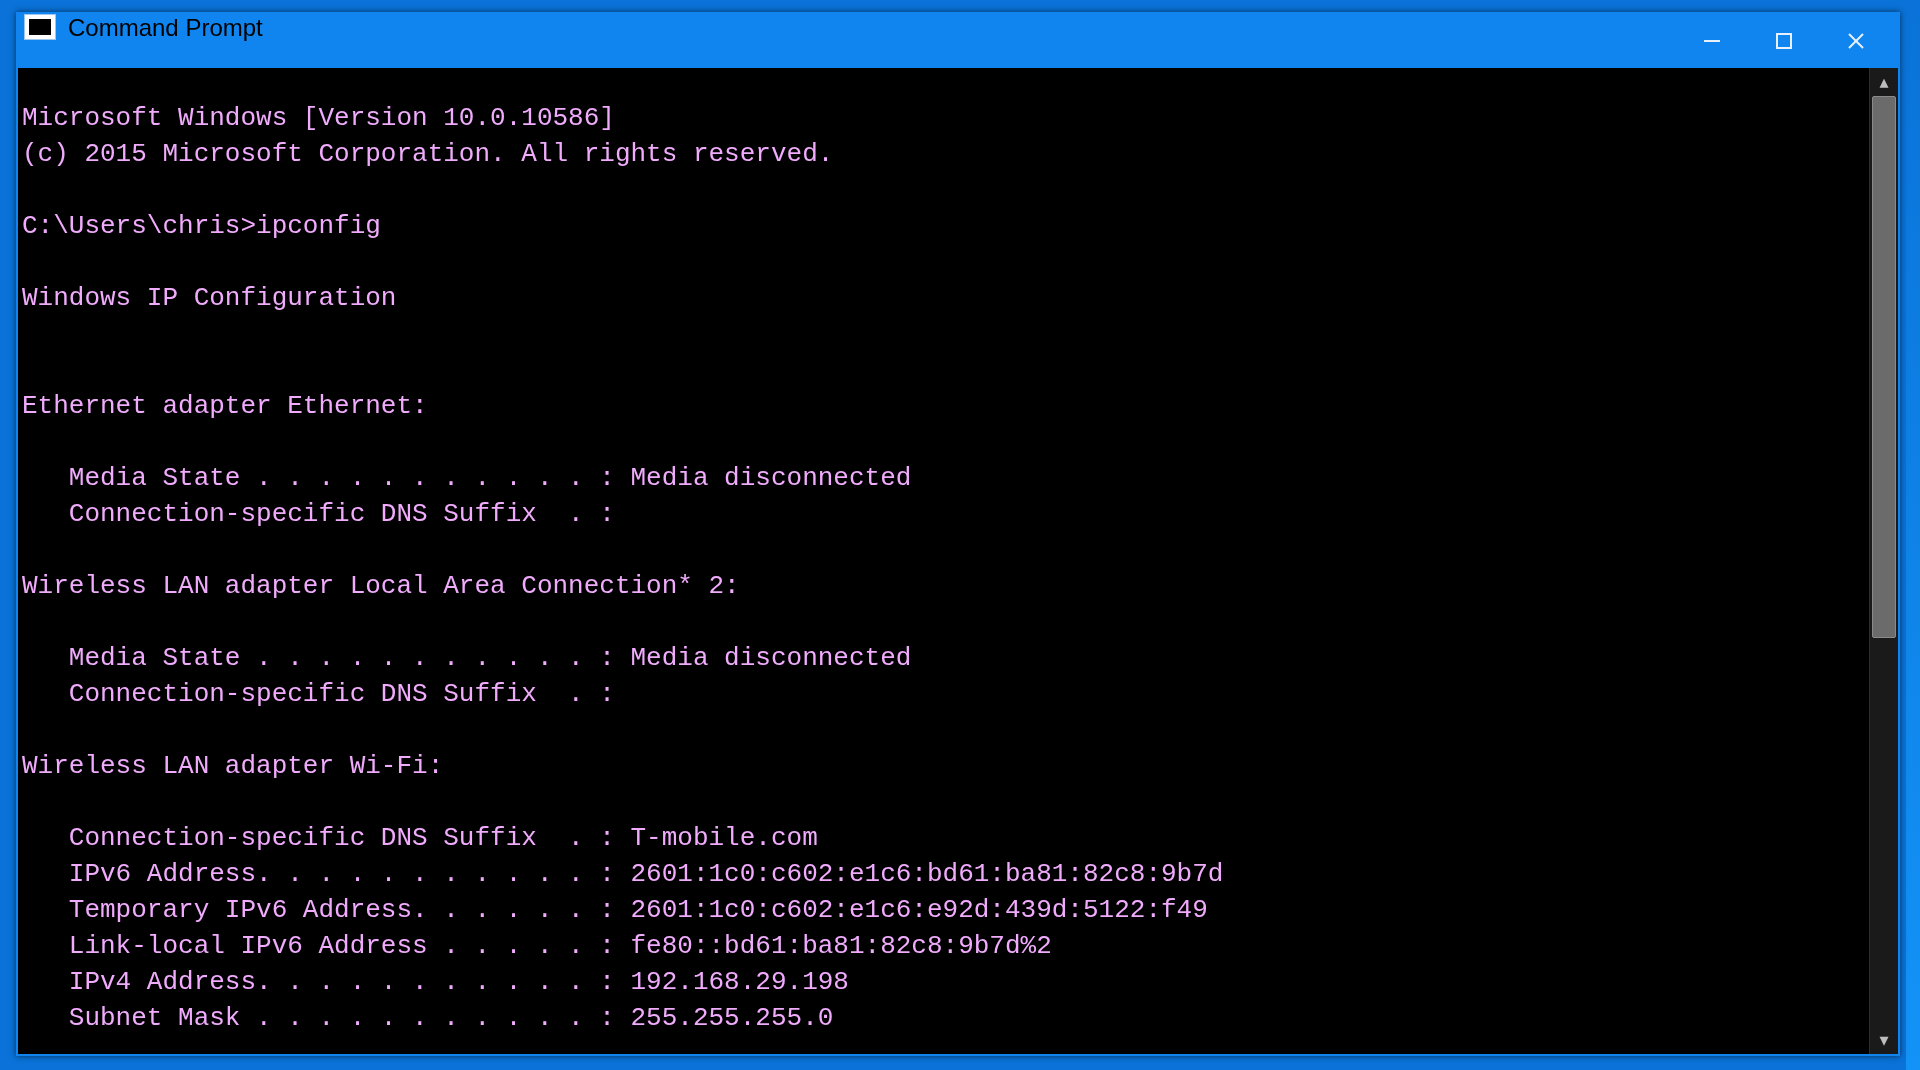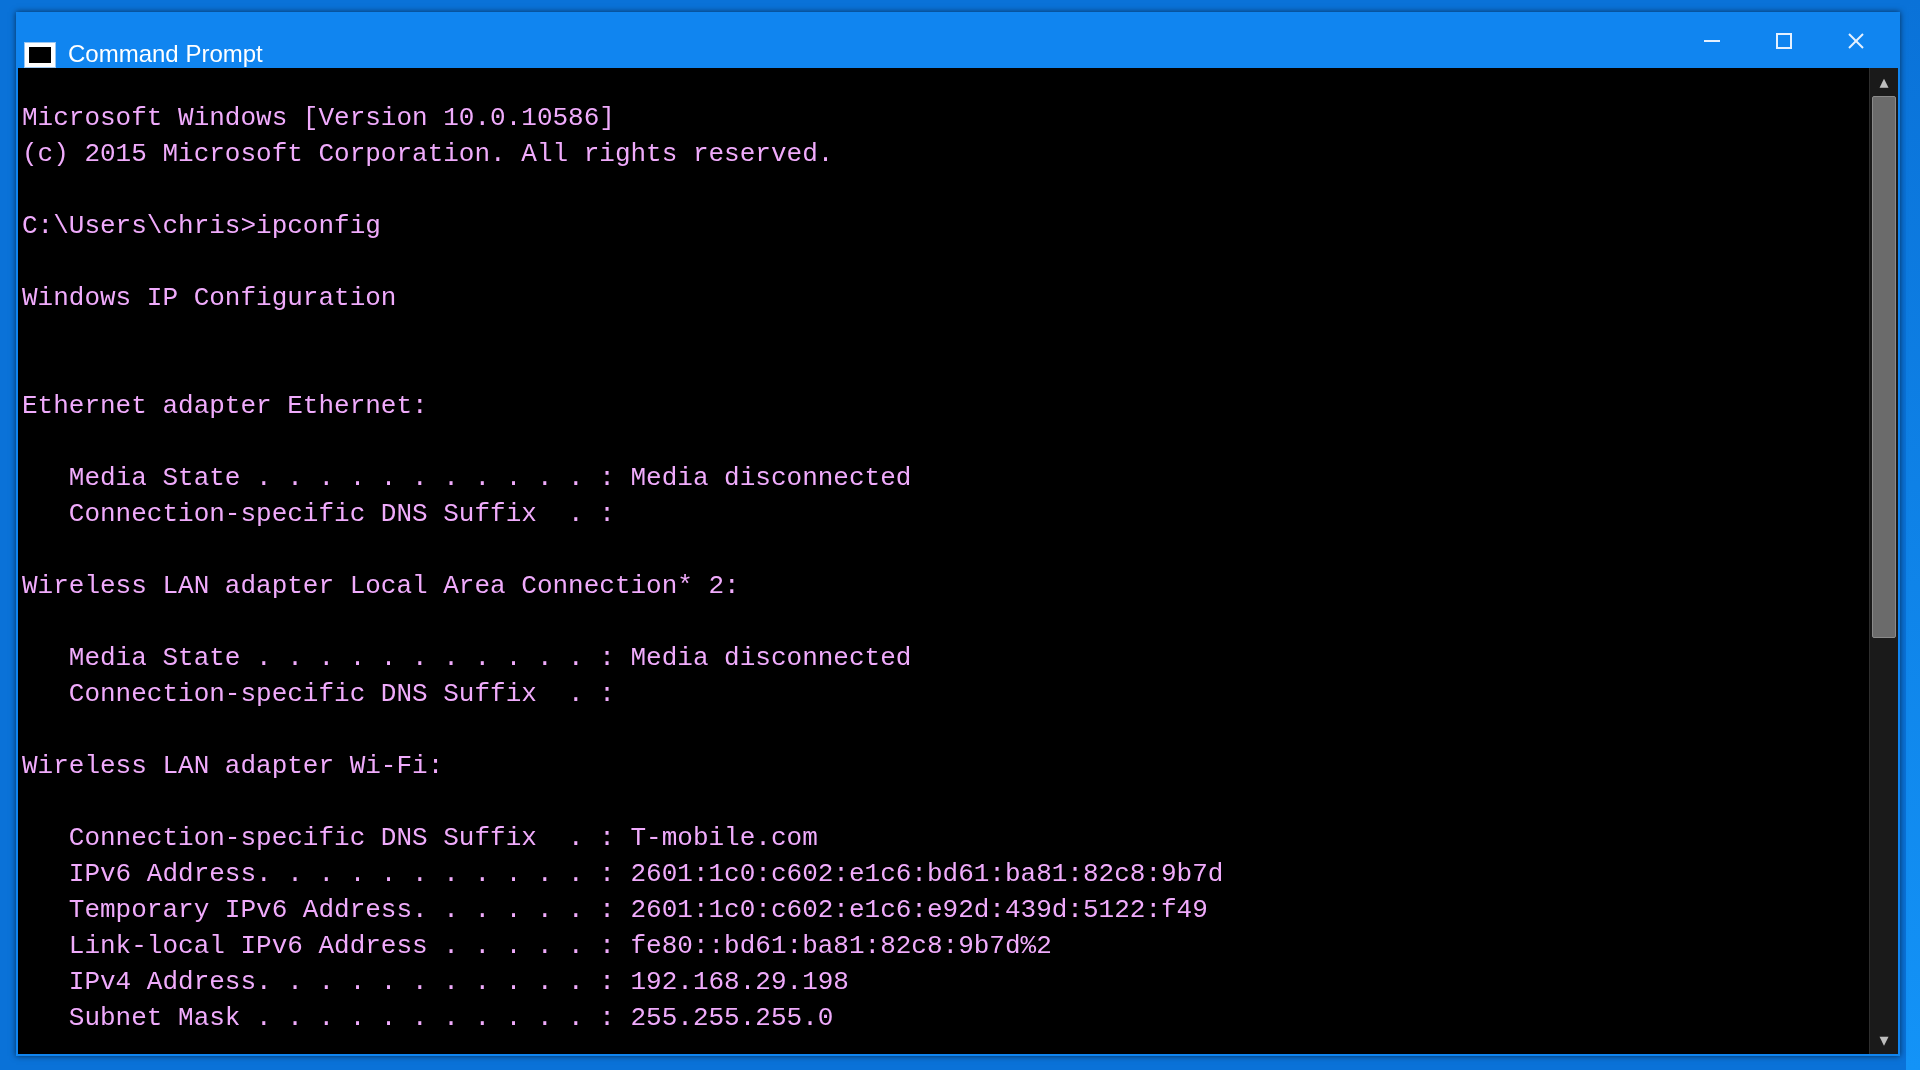--- a/index.html
+++ b/index.html
@@ -1,17 +1,17 @@
 <!DOCTYPE html>
 <html><head>
 <meta charset="utf-8">
 <style>
   html,body{margin:0;padding:0;width:1920px;height:1070px;background:#0a72d8;font-family:"Segoe UI",Arial,sans-serif;overflow:hidden}
   .window{position:absolute;left:16px;top:12px;width:1880px;height:1040px;background:#000;border:2px solid #1085f0;box-shadow:0 0 6px rgba(0,0,0,.6);display:flex;flex-direction:column}
-  .titlebar{height:54px;background:#1085f0;display:flex;align-items:flex-end;padding:0 6px;color:#ffffff;font-size:24px}
+  .titlebar{height:54px;background:#1085f0;display:flex;align-items:flex-start;padding:0 6px;color:#000000;font-size:24px}
   .titlebar .app-icon{width:30px;height:24px;background:#fff;border:1px solid #9cc7f2;margin-right:12px;display:flex;align-items:center;justify-content:center}
   .titlebar .app-icon .inner{width:22px;height:16px;background:#000}
   .titlebar .title{flex:1}
   .win-controls{display:flex;align-items:center;height:100%}
   .win-btn{width:72px;height:54px;display:flex;align-items:center;justify-content:center;color:#e5f1ff}
   .win-btn svg{stroke:#e5f1ff;stroke-width:2;fill:none}
   .body-area{flex:1;display:flex;min-height:0}
   .terminal{flex:1;background:#000;color:#f0abfc;font-family:Liberation Mono, monospace;font-size:26px;line-height:36px;padding:6px 8px 6px 4px;white-space:pre;overflow:hidden}
   .scrollbar{width:28px;background:#1a1a1a;display:flex;flex-direction:column;align-items:center;border-left:1px solid #2e2e2e}
   .sb-arrow{width:100%;height:28px;display:flex;align-items:center;justify-content:center;color:#bdbdbd;font-size:18px}

